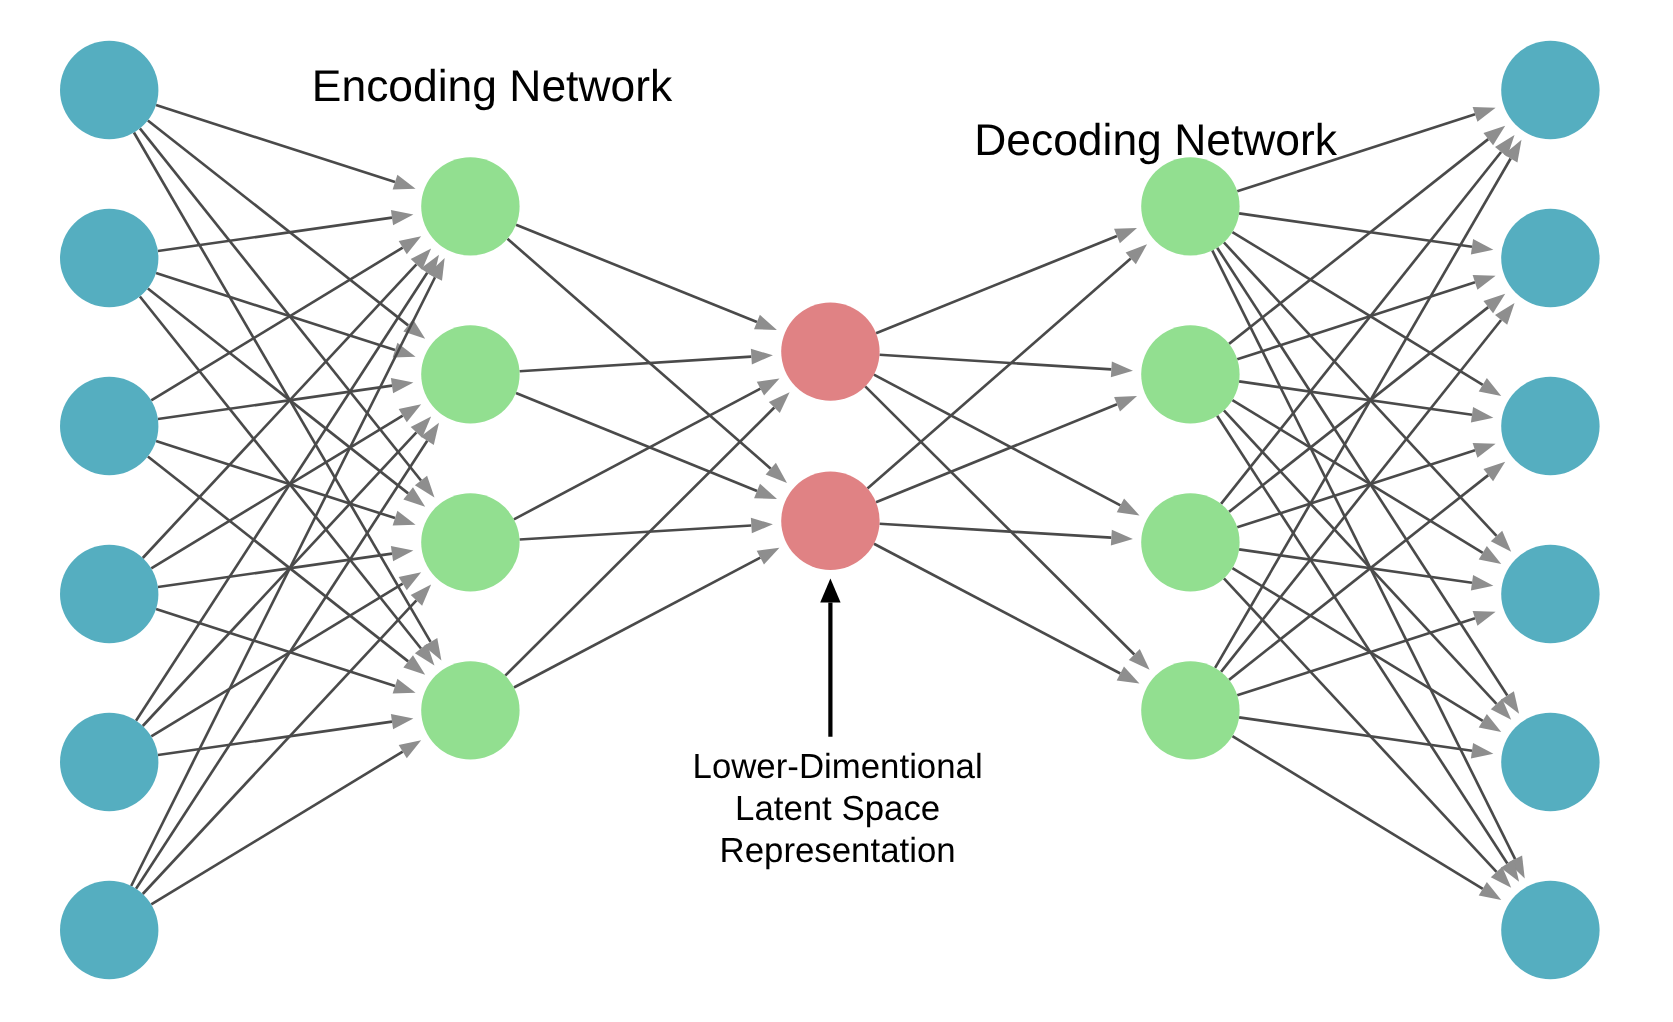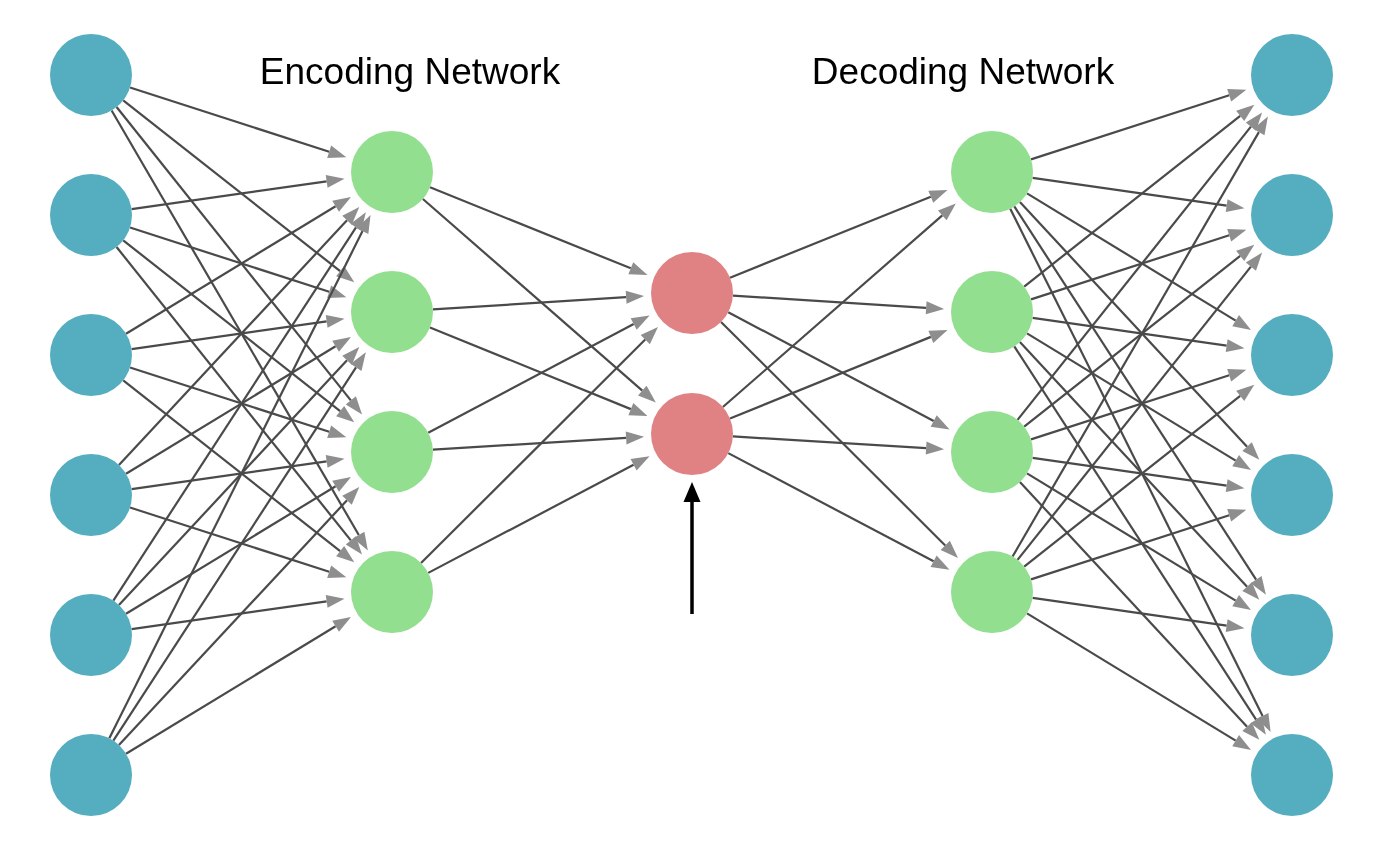--- a/index.html
+++ b/index.html
@@ -201,14 +201,19 @@
         <circle cx="1292" cy="495" r="41" fill="#55AEC0"></circle>
         <circle cx="1292" cy="635" r="41" fill="#55AEC0"></circle>
         <circle cx="1292" cy="775" r="41" fill="#55AEC0"></circle>
       </g>
       <g>
         <line x1="692" y1="614" x2="692" y2="502" stroke="#000000" stroke-width="3.5"></line>
         <polygon points="692,482 683.5,502 700.5,502" fill="#000000"></polygon>
       </g>
     </svg>
   <div class="net-title enc" style="color: rgb(0, 0, 0);">Encoding Network</div>
-  <div class="net-title dec" style="color: rgb(0, 0, 0);">Decoding Network</div>
+  <div class="net-title dec" style="color: rgb(0, 0, 0); margin-top: 45px;">Decoding Network</div>
+  <div class="annotation" style="color: rgb(0, 0, 0);">
+    <div>Lower-Dimentional</div>
+    <div>Latent Space</div>
+    <div>Representation</div>
+  </div>
 </div>
 
 </body></html>

